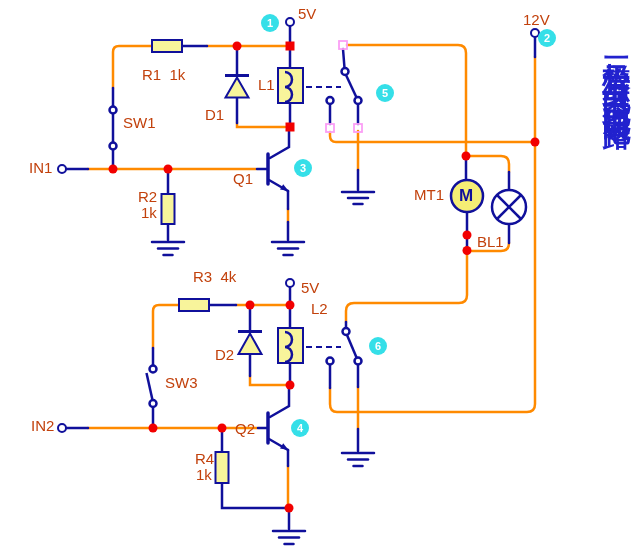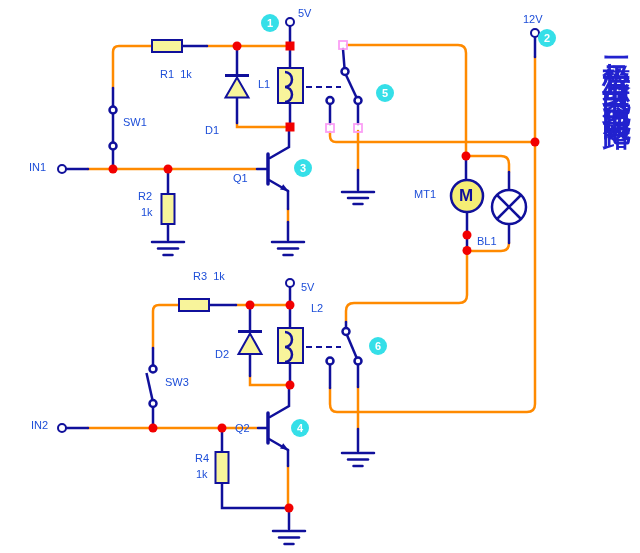--- a/index.html
+++ b/index.html
@@ -1,19 +1,19 @@
 <!DOCTYPE html>
 <html><head>
 <meta charset="utf-8">
 <style>
   html,body{margin:0;padding:0;background:#ffffff;}
   .canvas{position:relative;width:640px;height:553px;background:#ffffff;overflow:hidden;
           font-family:"Liberation Sans",sans-serif;}
   .canvas svg{position:absolute;left:0;top:0;}
-  .lbl{position:absolute;font-size:11px;color:#1d4ed8;white-space:pre;line-height:13px;}
+  .lbl{position:absolute;font-size:15px;color:#c2410c;white-space:pre;line-height:13px;}
   .motor-m{position:absolute;font-size:17px;font-weight:bold;color:#10109B;line-height:17px;}
   .balloon{position:absolute;width:18px;height:18px;border-radius:50%;background:#35DFE8;
            color:#ffffff;font-size:11px;font-weight:bold;display:flex;align-items:center;
            justify-content:center;line-height:18px;}
   .title-vert{position:absolute;left:597px;top:34px;writing-mode:vertical-rl;text-orientation:upright;
               font-family:"DejaVu Serif",serif;font-size:28px;letter-spacing:6px;color:#2222CE;
               font-weight:600;}
 </style>
 </head>
 <body>
@@ -236,30 +236,30 @@
   <g fill="none" stroke="#FB9FF5" stroke-width="1.8">
     <rect x="339" y="41" width="8" height="8"></rect>
     <rect x="326" y="124" width="8" height="8"></rect>
     <rect x="354" y="124" width="8" height="8"></rect>
   </g>
 </svg>
 
 <div class="lbl" style="left:298px;top:7px">5V</div>
 <div class="lbl" style="left:523px;top:13px">12V</div>
 <div class="lbl" style="left:29px;top:161px">IN1</div>
-<div class="lbl" style="left:160px;top:68px">R1  1k</div>
+<div class="lbl" style="left:142px;top:68px">R1  1k</div>
 <div class="lbl" style="left:123px;top:116px">SW1</div>
 <div class="lbl" style="left:138px;top:190px">R2</div>
 <div class="lbl" style="left:141px;top:206px">1k</div>
-<div class="lbl" style="left:205px;top:124px">D1</div>
+<div class="lbl" style="left:205px;top:108px">D1</div>
 <div class="lbl" style="left:258px;top:78px">L1</div>
 <div class="lbl" style="left:233px;top:172px">Q1</div>
 <div class="lbl" style="left:414px;top:188px">MT1</div>
 <div class="lbl" style="left:477px;top:235px">BL1</div>
-<div class="lbl" style="left:193px;top:270px">R3  1k</div>
+<div class="lbl" style="left:193px;top:270px">R3  4k</div>
 <div class="lbl" style="left:301px;top:281px">5V</div>
 <div class="lbl" style="left:311px;top:302px">L2</div>
 <div class="lbl" style="left:215px;top:348px">D2</div>
 <div class="lbl" style="left:165px;top:376px">SW3</div>
 <div class="lbl" style="left:31px;top:419px">IN2</div>
 <div class="lbl" style="left:235px;top:422px">Q2</div>
 <div class="lbl" style="left:195px;top:452px">R4</div>
 <div class="lbl" style="left:196px;top:468px">1k</div>
 <div class="motor-m" style="left:459px;top:187px">M</div>
 

